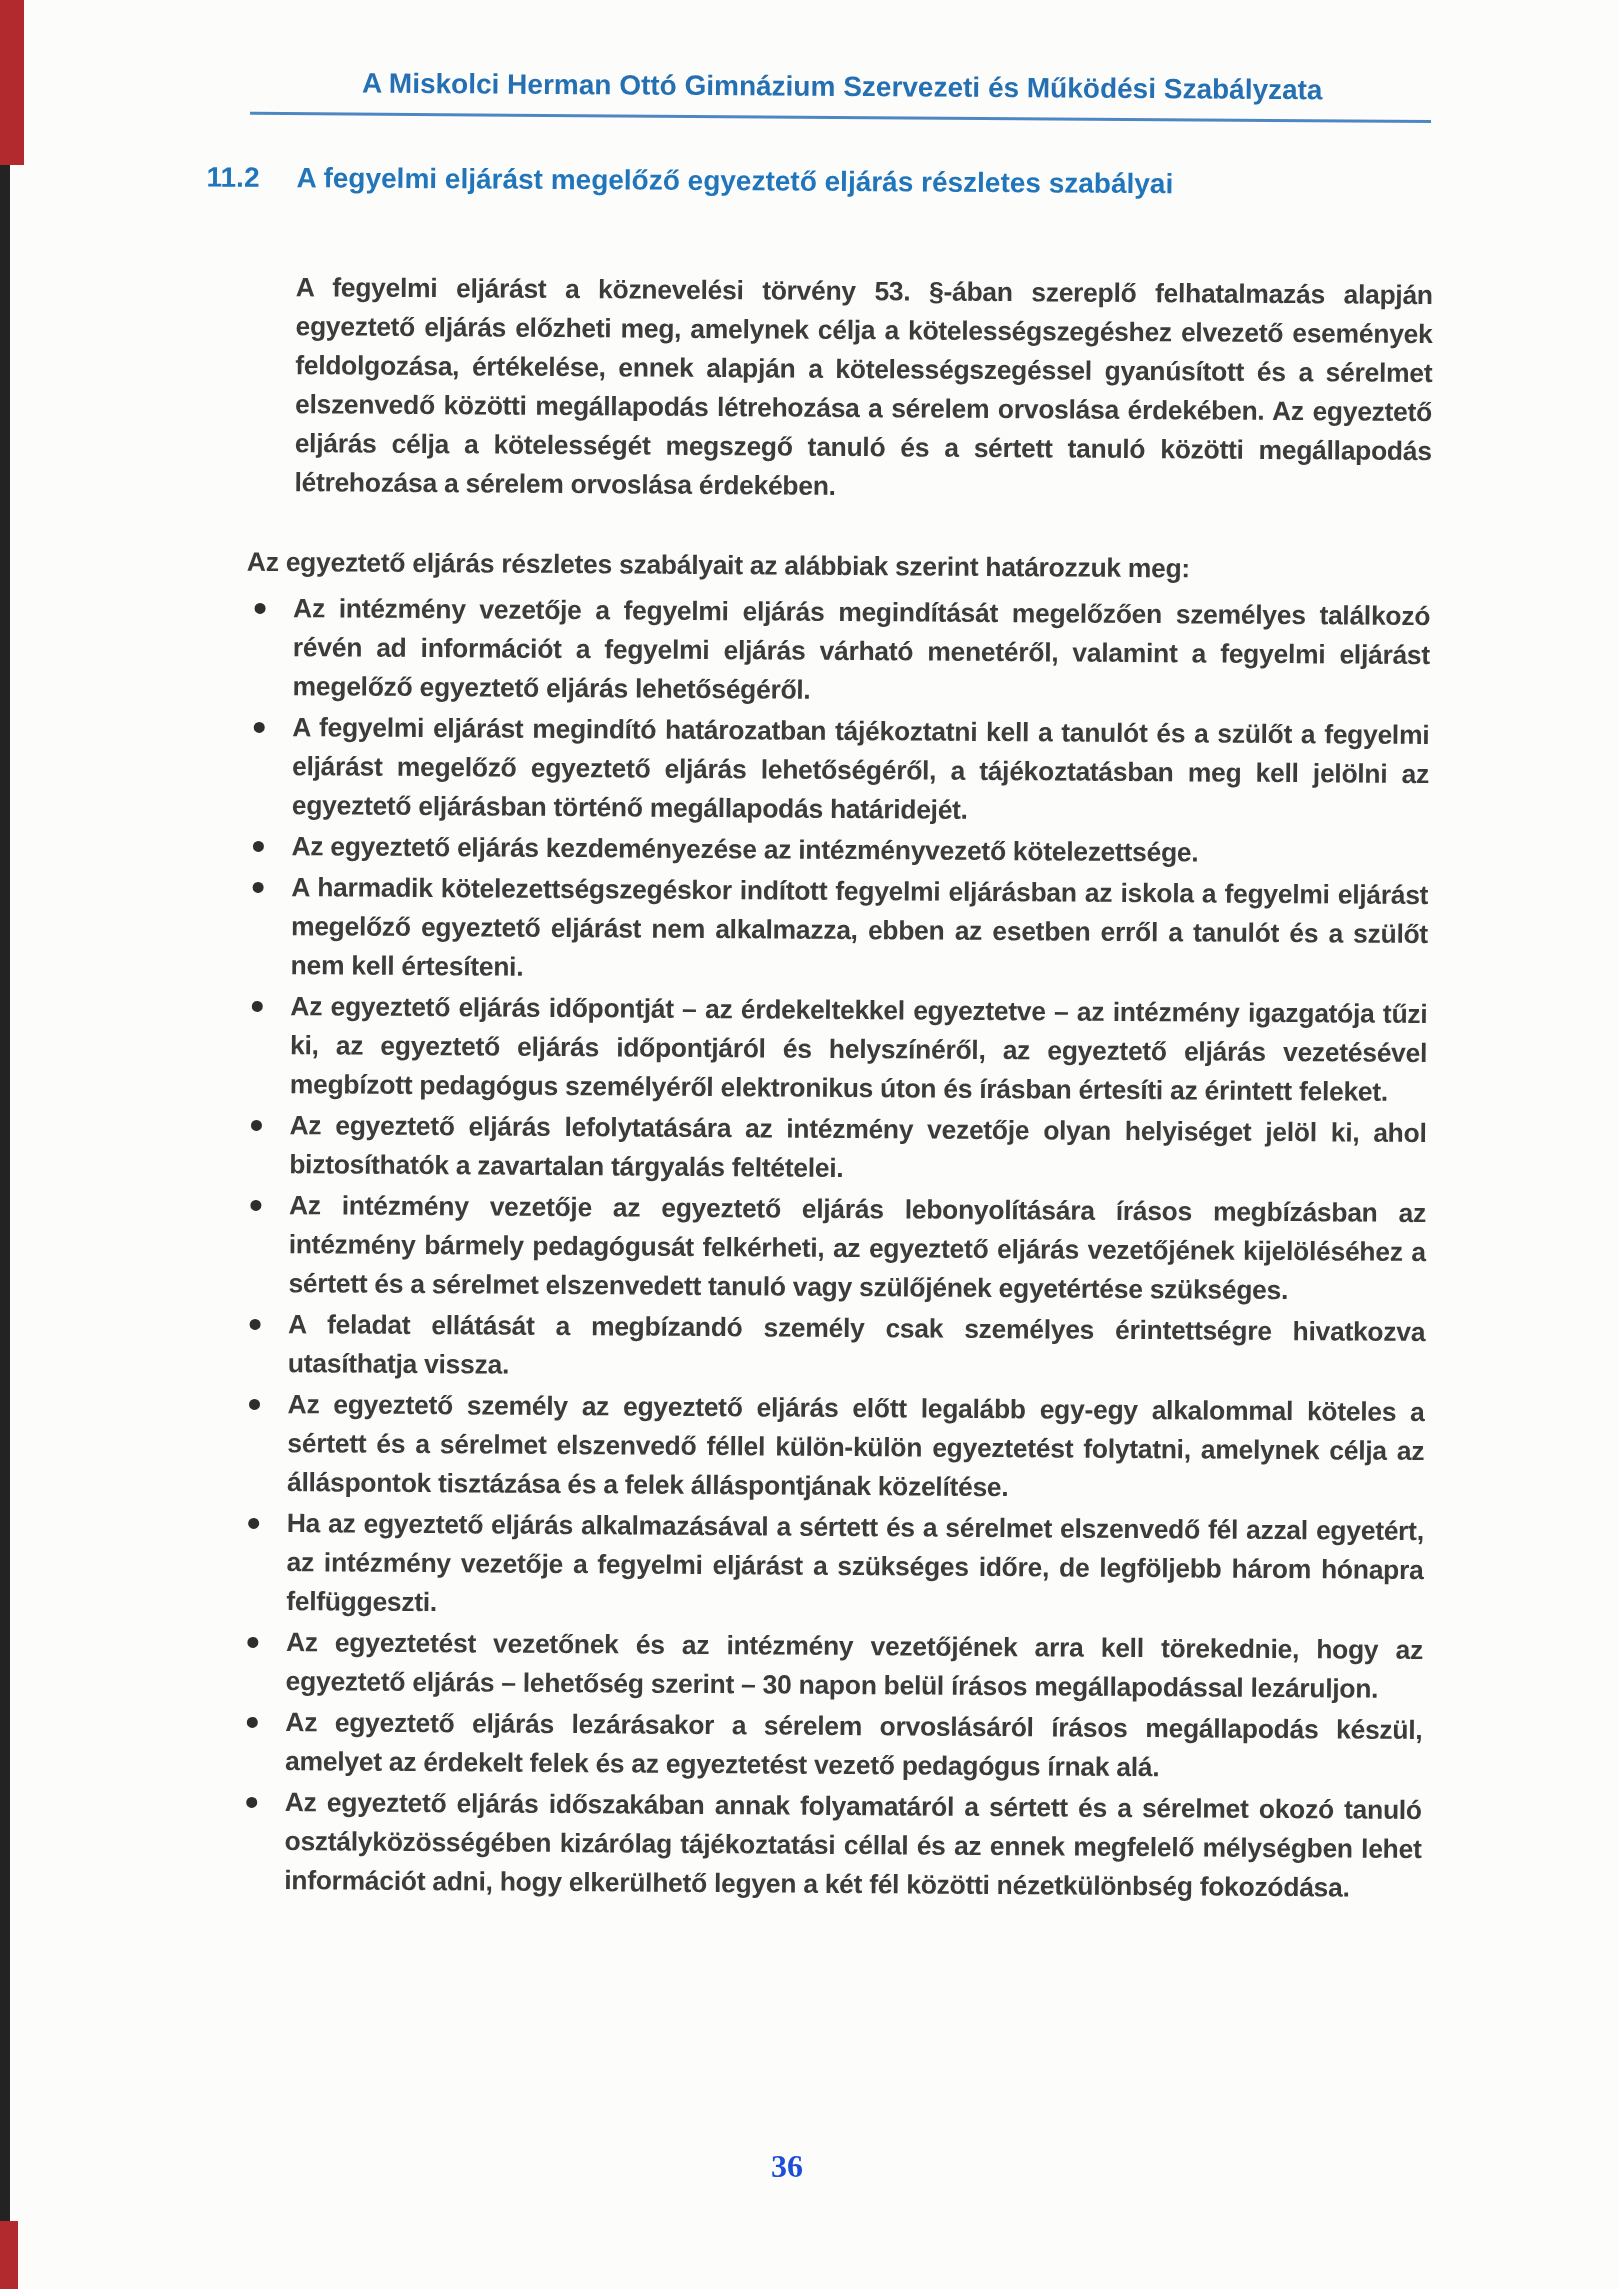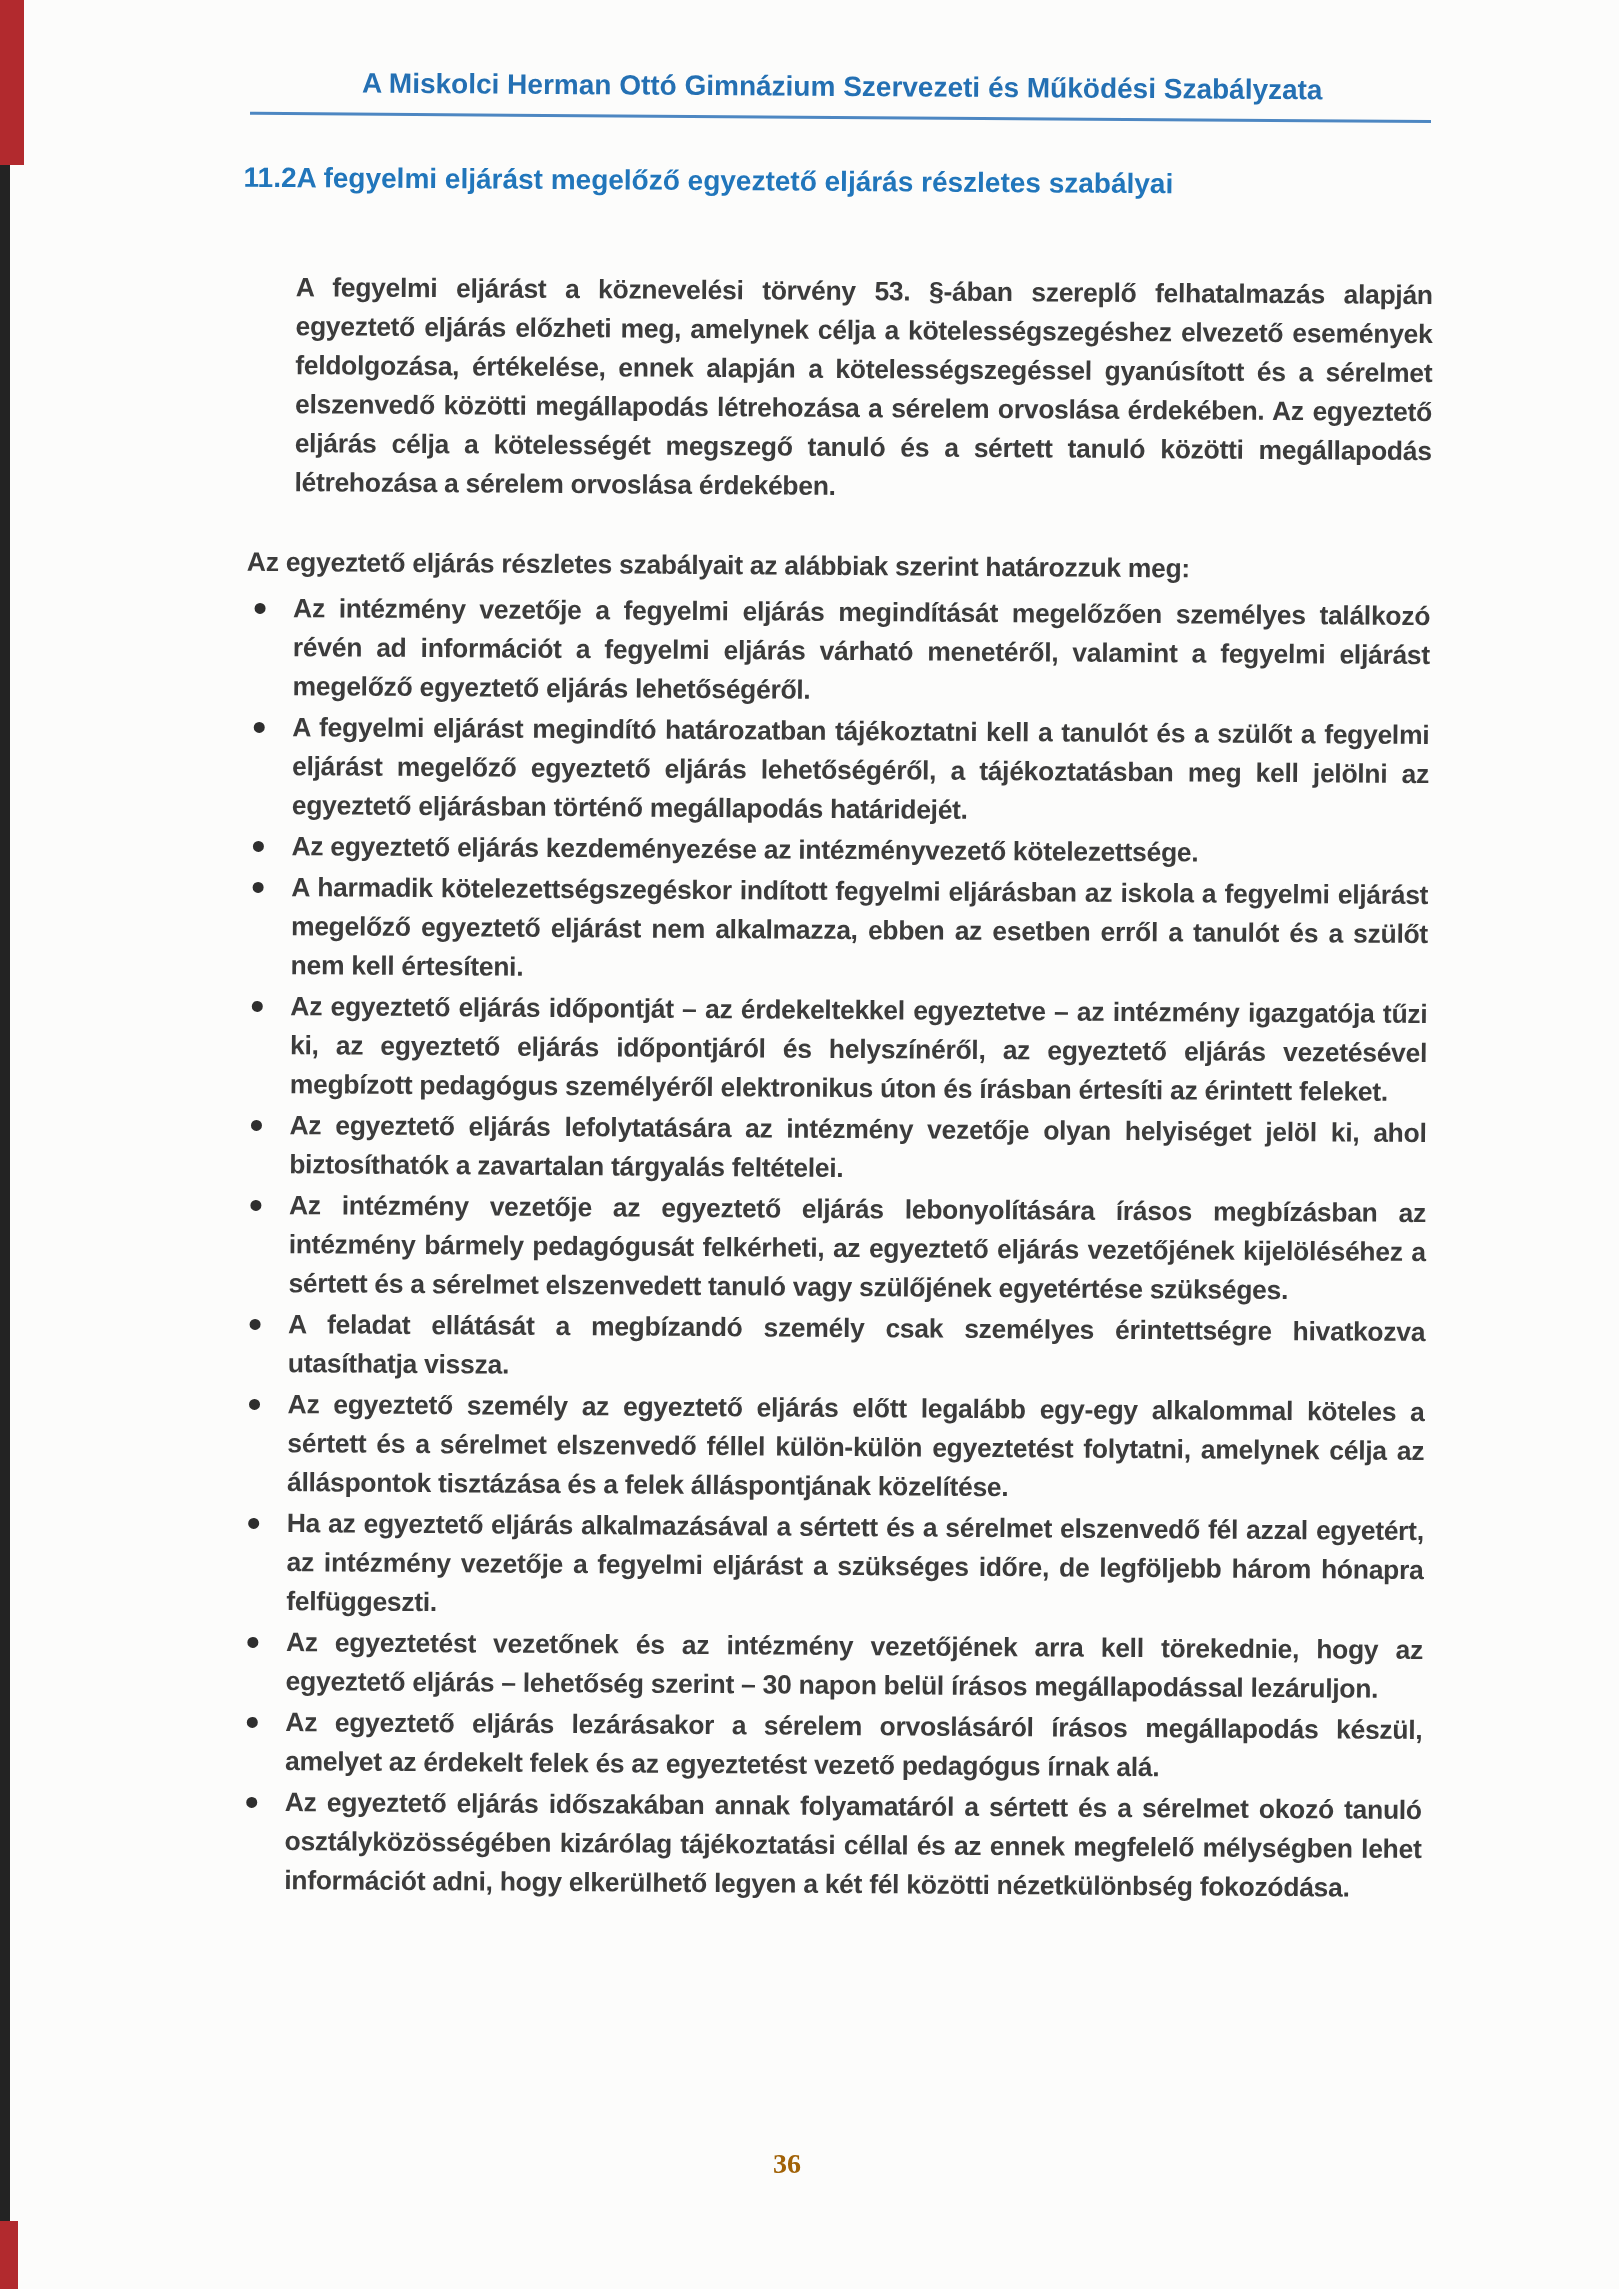--- a/index.html
+++ b/index.html
@@ -64,21 +64,20 @@
     display: flex;
     margin-top: 43px;
     margin-left: -43px;
     color: #2176bb;
     font-size: 28px;
     line-height: 39px;
   }
   .section-number {
     flex: none;
     width: 90px;
-    text-align: right;
   }
   .section-title {
     flex: none;
   }
   .body-text {
     font-size: 26.5px;
     line-height: 39px;
     color: #3c3c3c;
     letter-spacing: -0.3px;
   }
@@ -116,22 +115,22 @@
     width: 1137px;
     text-align: justify;
   }
   .footer {
     position: absolute;
     left: 0;
     top: 2148px;
     width: 1574px;
     text-align: center;
     font-family: "Liberation Serif", serif;
-    font-size: 28px;
-    color: #a16207;
+    font-size: 32px;
+    color: #1d4ed8;
   }
 </style>
 </head>
 <body>
 
 <div class="page">
 
   <div class="edge-red-top"></div>
   <div class="edge-dark"></div>
   <div class="edge-red-bottom"></div>

